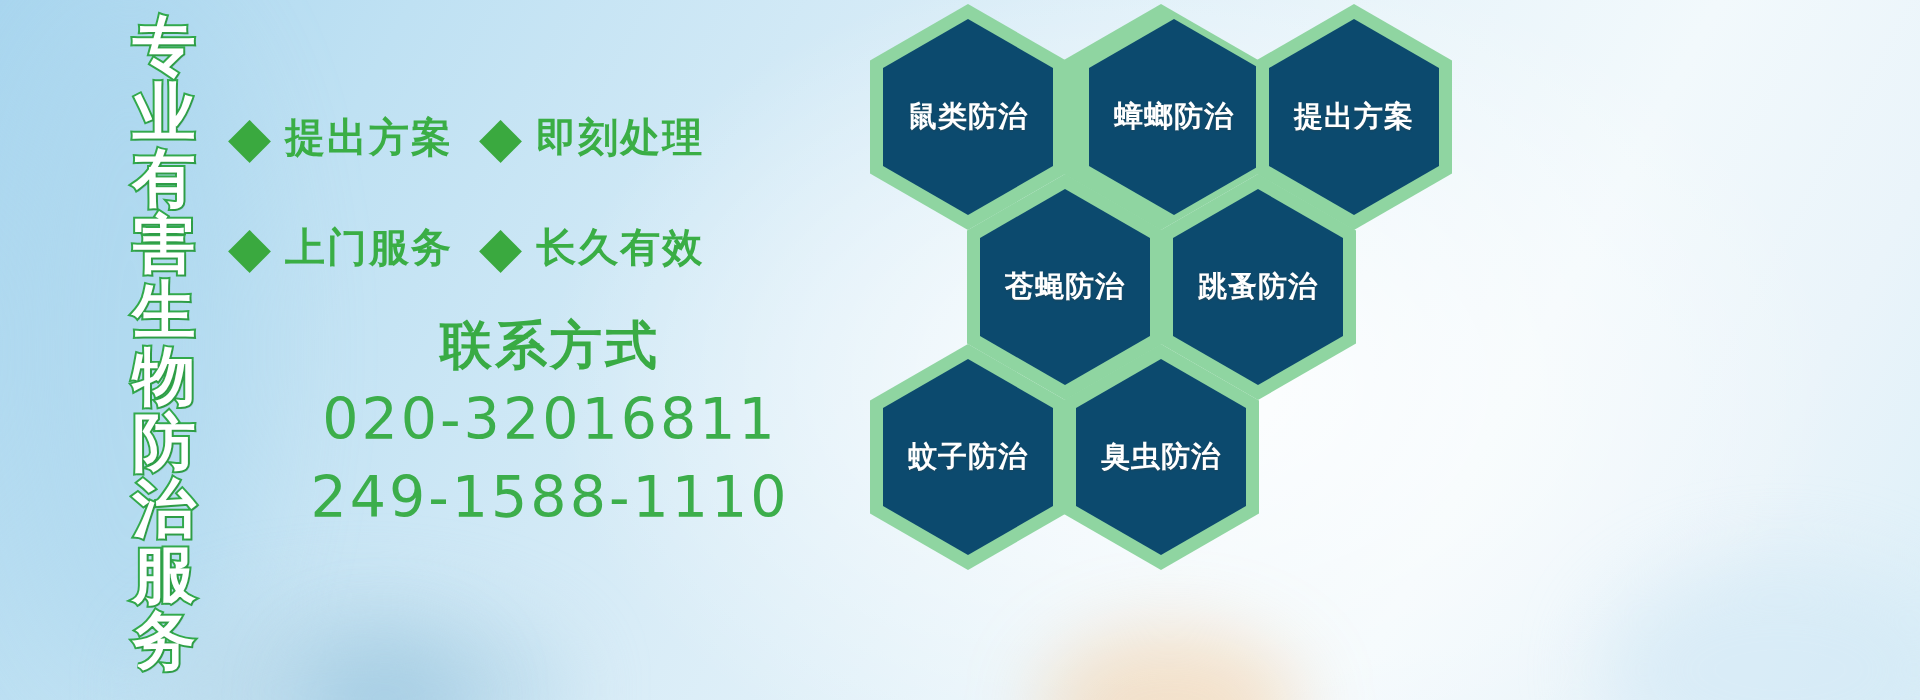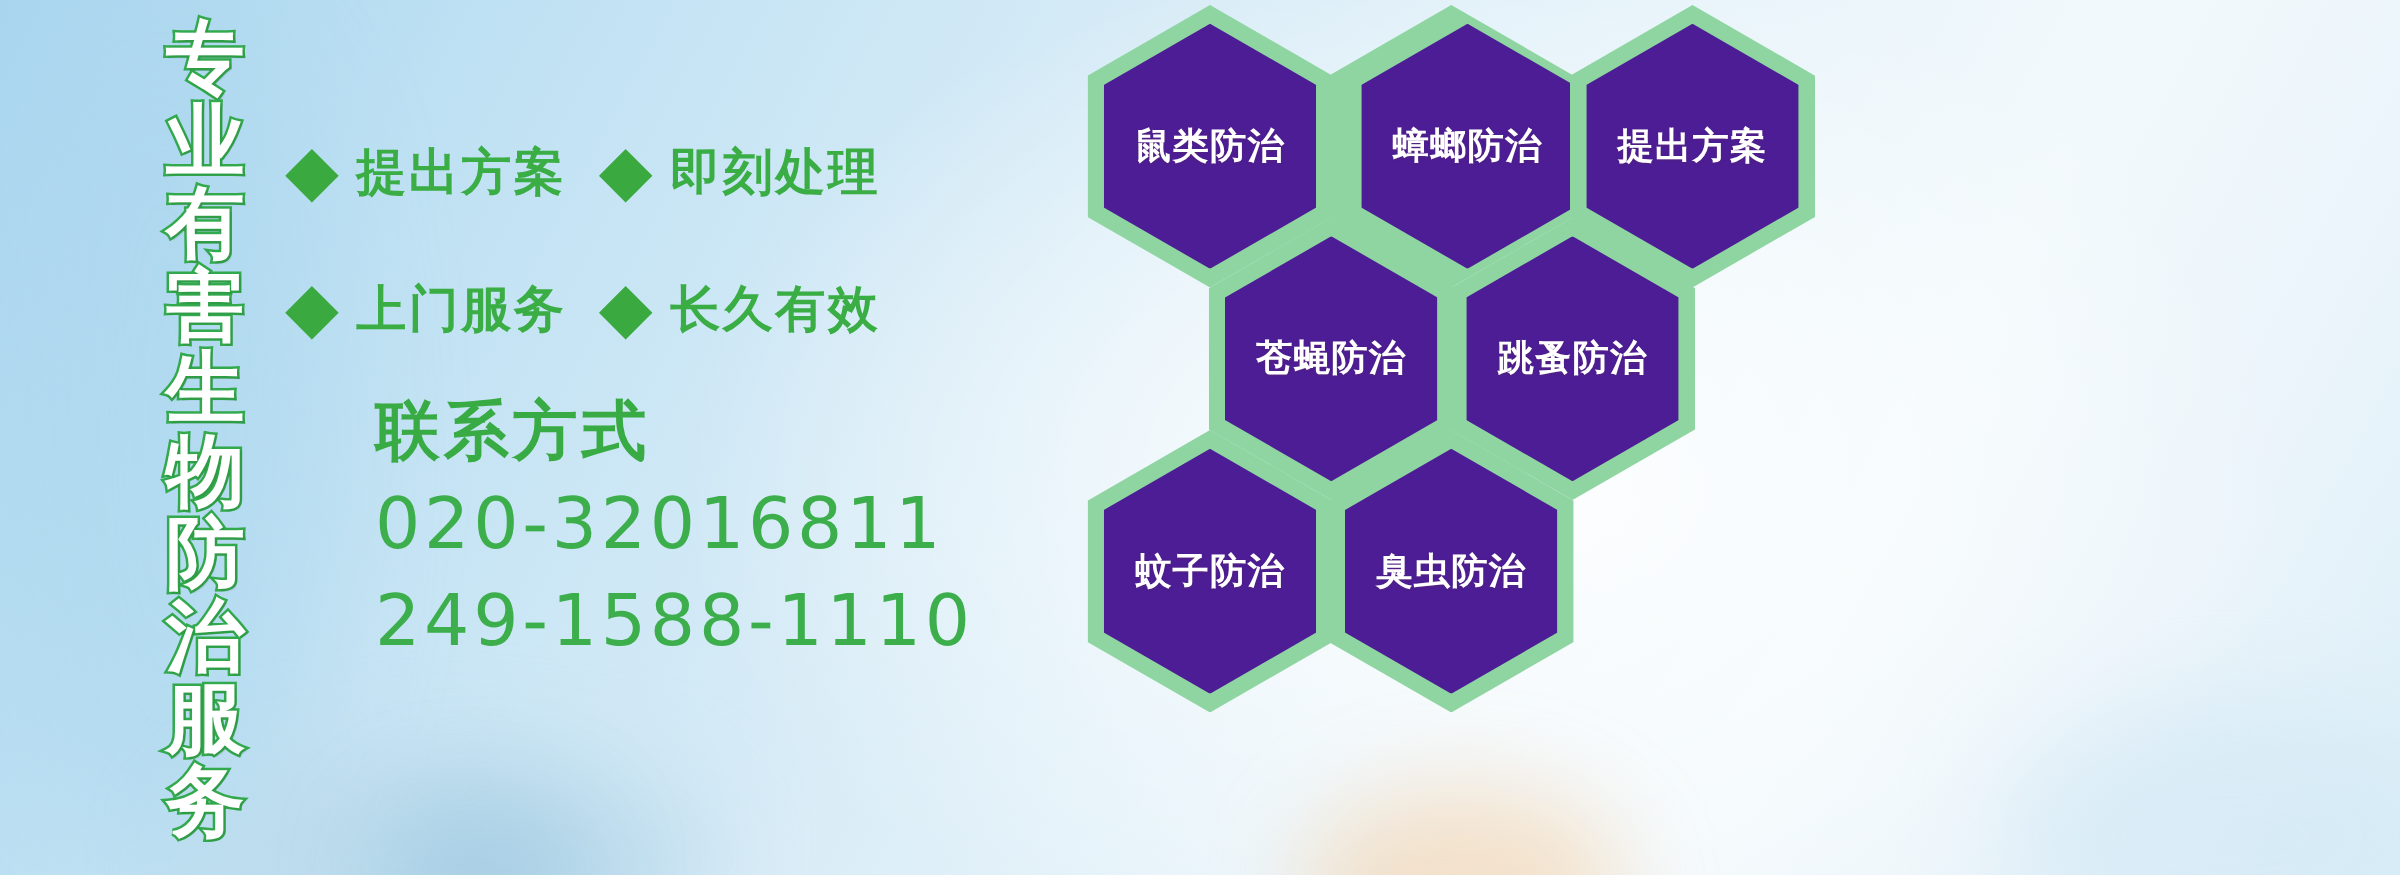--- a/index.html
+++ b/index.html
@@ -82,20 +82,21 @@
     white-space: nowrap;
     font-family: "DejaVu Sans", "Liberation Sans", sans-serif;
   }
   .feature-gap { width: 26px; }
 
   
   #contact {
     position: absolute;
     left: 300px; top: 310px;
     width: 500px;
+    text-align: center;
   }
   #contact-title {
     color: #39ab44;
     font-size: 52px;
     font-weight: 700;
     letter-spacing: 3px;
     line-height: 70px;
     font-family: "DejaVu Sans", "Liberation Sans", sans-serif;
   }
   .phone {
@@ -120,21 +121,21 @@
     clip-path: polygon(50% 0%, 100% 25%, 100% 75%, 50% 100%, 0% 75%, 0% 25%);
     background: #8fd5a1;
     display: flex;
     align-items: center;
     justify-content: center;
   }
   .hex-inner {
     width: 170px; height: 196px;
     -webkit-clip-path: polygon(50% 0%, 100% 25%, 100% 75%, 50% 100%, 0% 75%, 0% 25%);
     clip-path: polygon(50% 0%, 100% 25%, 100% 75%, 50% 100%, 0% 75%, 0% 25%);
-    background: #4c1d95;
+    background: #0c4a6e;
     display: flex;
     align-items: center;
     justify-content: center;
   }
   .hex-label {
     color: #ffffff;
     font-size: 29px;
     font-weight: 700;
     letter-spacing: 1px;
     white-space: nowrap;

